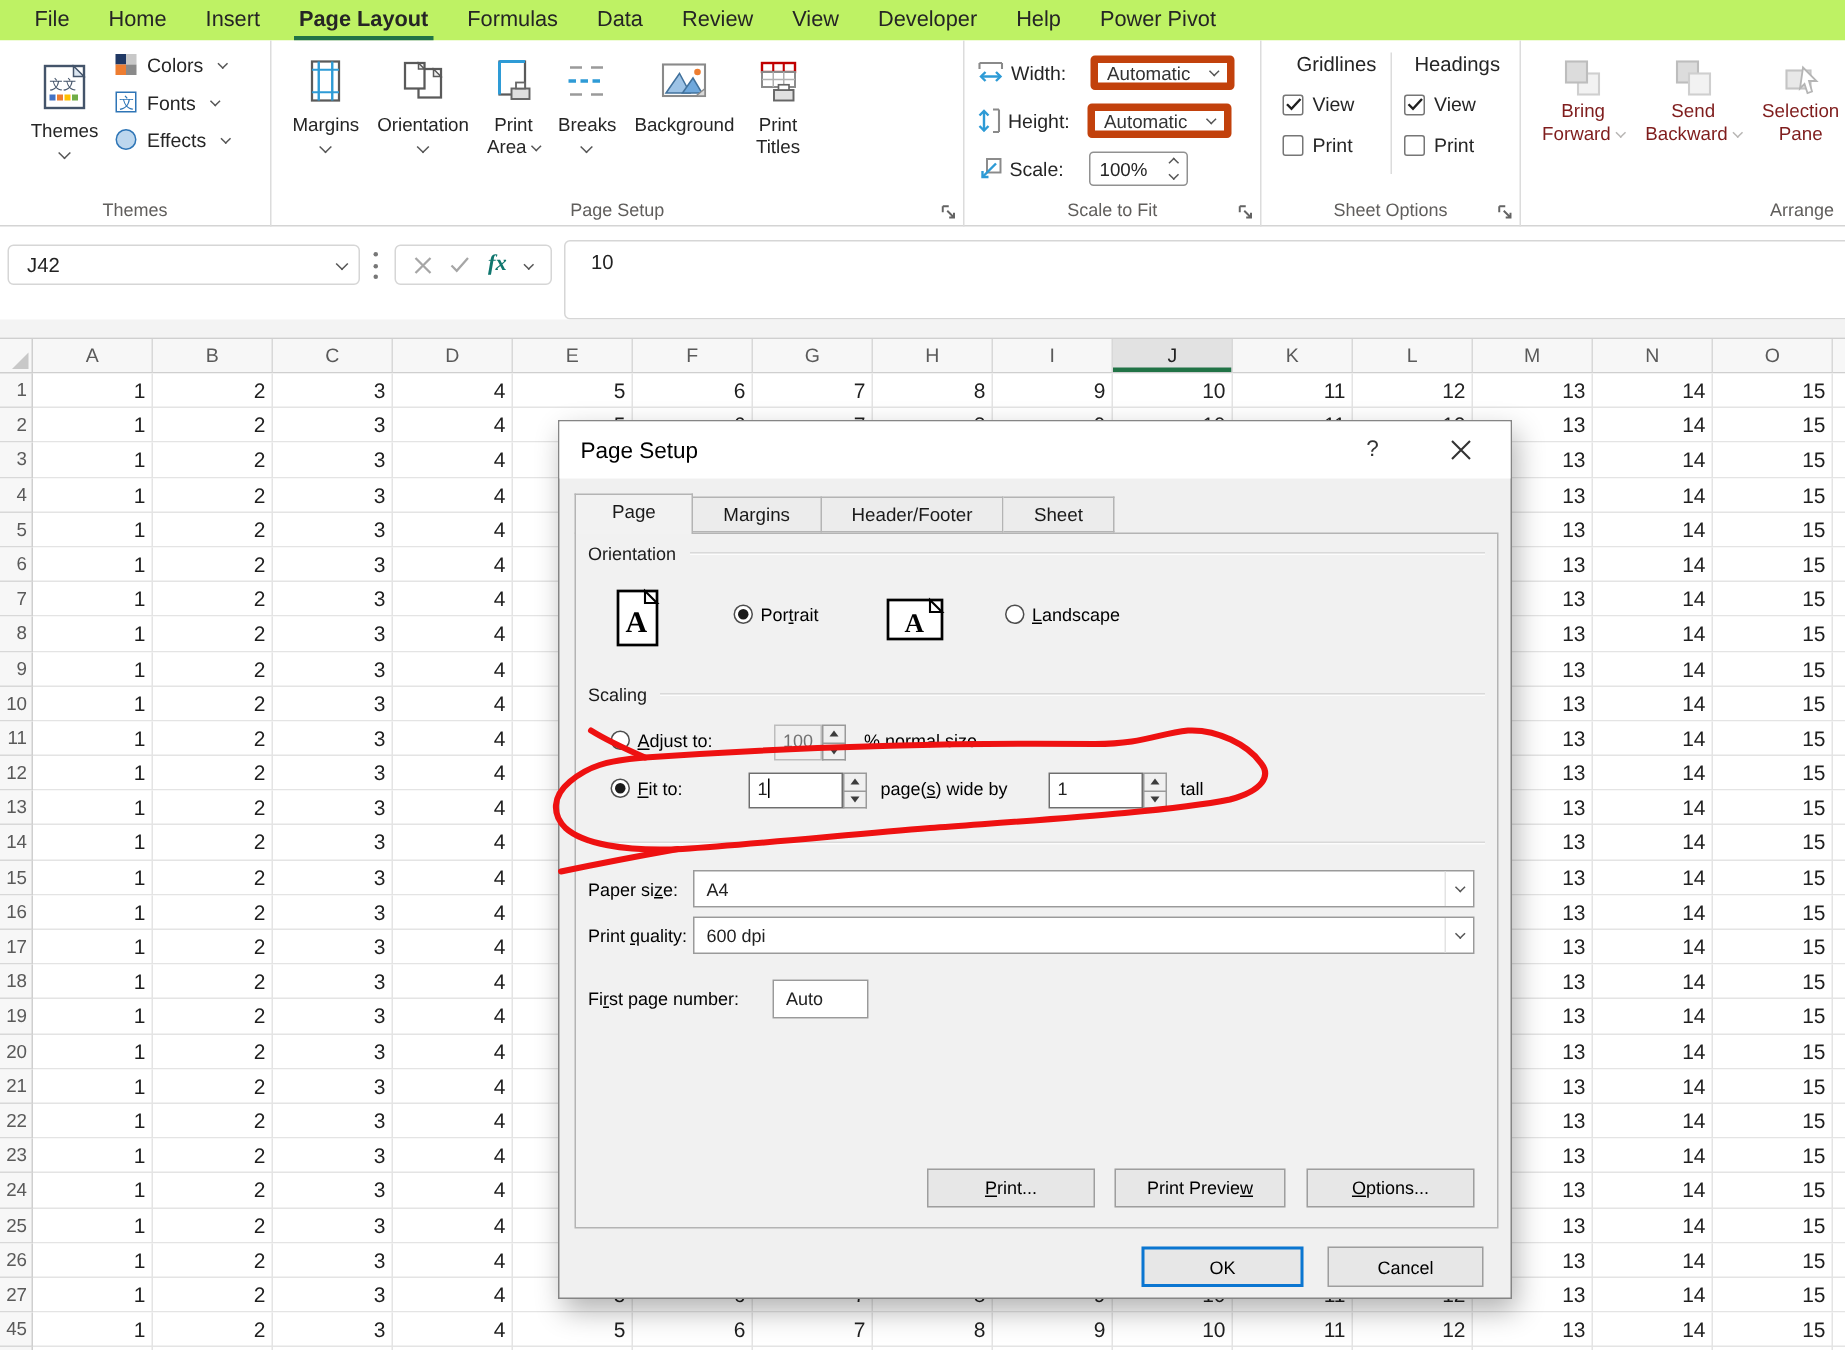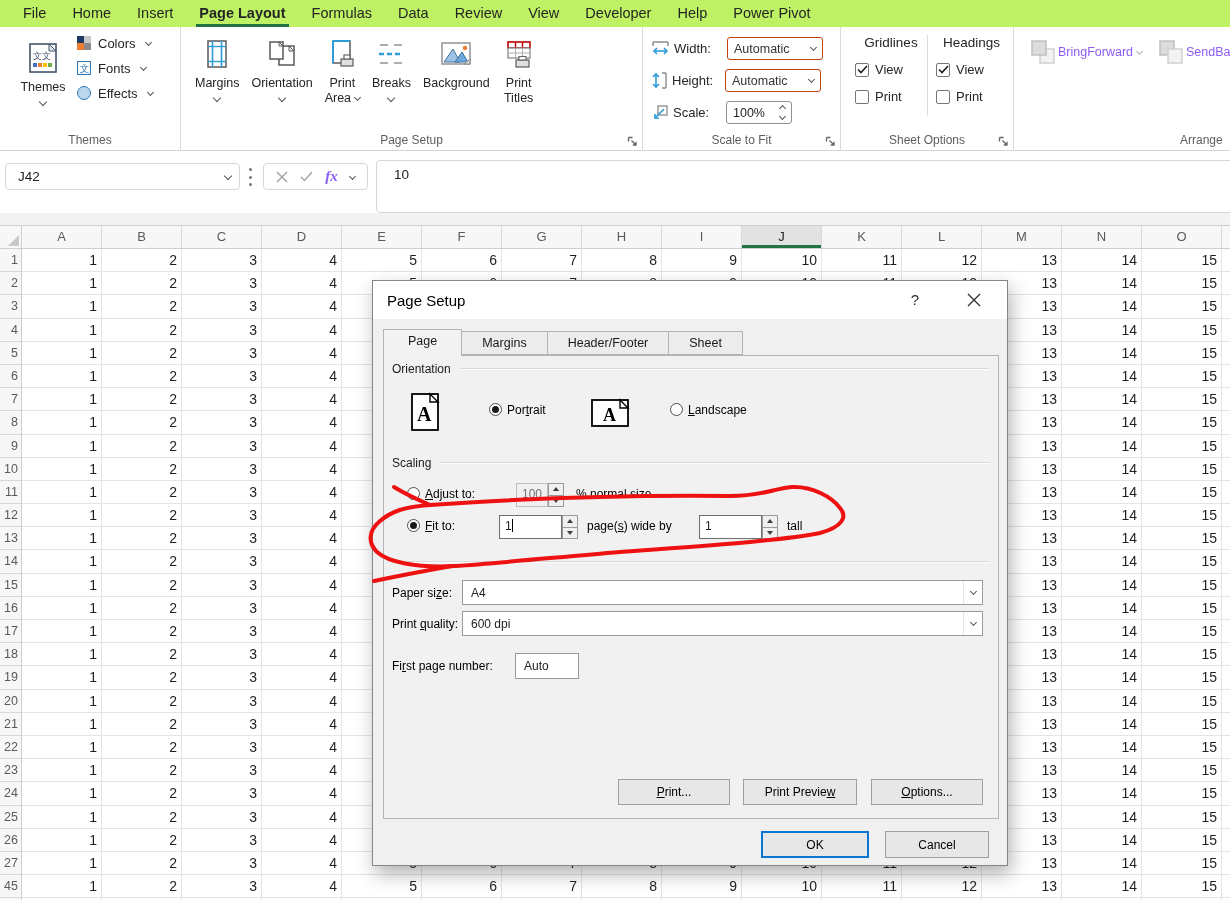--- a/index.html
+++ b/index.html
@@ -28,50 +28,50 @@
   #themes-big { position:absolute; left:14px; top:6px; width:58px; }
   #themes-stack { position:absolute; left:76px; top:8px; display:flex; flex-direction:column; gap:9px; }
   .stackbtn { display:flex; align-items:center; gap:6px; font-size:13px; color:#252525; white-space:nowrap; }
 
   .grp-pagesetup { left:181px; width:462px; }
   #ps-btns { position:absolute; left:8px; top:2px; display:flex; align-items:flex-start; }
   #ps-btns .bigbtn { padding:8px 6px 0 6px; }
 
   .grp-scaletofit { left:643px; width:198px; }
   .stf-row { position:absolute; left:9px; display:flex; align-items:center; gap:5px; font-size:13px; color:#252525; }
-  .combo { width:96px; height:23px; border:1px solid #c2410c; border-radius:3px; background:#fff; display:flex; align-items:center; padding:0 6px; font-size:12.5px; color:#333; }
+  .combo { width:96px; height:23px; border:5px solid #c2410c; border-radius:3px; background:#fff; display:flex; align-items:center; padding:0 6px; font-size:12.5px; color:#333; }
   .combo .chev { margin-left:auto; }
   .stf-lab { width:48px; }
   .rspin { width:66px; height:23px; border:1px solid #919191; border-radius:3px; background:#fff; display:flex; align-items:center; padding:0 6px; font-size:12.5px; }
   .rspin .arr { margin-left:auto; display:flex; flex-direction:column; gap:3px; }
   .rspin .chev { margin:0; width:5px; height:5px; }
   .chev.up { transform:rotate(-135deg); }
 
   .grp-sheetopts { left:841px; width:173px; }
   #so-cols { position:absolute; left:6px; top:8px; display:flex; }
   .socol { width:80px; padding-left:8px; }
   .socol + .socol { border-left:1px solid #dcdcdc; }
   .socol .ttl { font-size:13.5px; color:#252525; margin-bottom:12px;text-align:center; }
   .cbrow { display:flex; align-items:center; gap:6px; font-size:13px; color:#252525; margin-bottom:12px; }
   .cb { width:14px; height:14px; border:1px solid #767676; background:#fff; border-radius:2px; display:flex; align-items:center; justify-content:center; }
 
   .grp-arrange { left:1014px; width:220px; border-right:none; }
   #ar-btns { position:absolute; left:14px; top:4px; display:flex; gap:14px; }
-  .arbtn { display:flex; flex-direction:row; align-items:center; padding-top:6px; font-size:12.5px; color:#8b5cf6; }
+  .arbtn { display:flex; flex-direction:column; align-items:center; padding-top:6px; font-size:12.5px; color:#7f1d1d; }
   .arbtn .lbl { line-height:15px; white-space:nowrap; }
   .arbtn .chev { border-color:#b8b6b4; }
 
   
   #formula-bar { position:absolute; left:0; top:152px; width:1230px; height:61px; background:#fff; }
   #name-box { position:absolute; left:5px; top:11px; width:235px; height:27px; border:1px solid #d6d6d6; border-radius:4px; background:#fff; display:flex; align-items:center; padding:0 8px 0 12px; font-size:13.5px; color:#222; }
   #name-box .chev { margin-left:auto; }
   #fb-dots { position:absolute; left:248px; top:16px; width:4px; height:18px; display:flex; flex-direction:column; justify-content:space-between; align-items:center; }
   #fb-dots i { width:3px; height:3px; border-radius:50%; background:#777; }
   #fx-box { position:absolute; left:263px; top:11px; width:105px; height:27px; border:1px solid #d6d6d6; border-radius:4px; background:#fff; display:flex; align-items:center; justify-content:space-evenly; }
-  #fx-box .fx { font-family:"Liberation Serif", serif; font-style:italic; font-weight:700; font-size:15px; color:#8b5cf6; }
+  #fx-box .fx { font-family:"Liberation Serif", serif; font-style:italic; font-weight:700; font-size:15px; color:#0f766e; }
   #formula-input { position:absolute; left:376px; top:8px; width:860px; height:53px; border:1px solid #d6d6d6; border-radius:4px 0 0 4px; background:#fff; font-size:13.5px; color:#222; padding:6px 0 0 17px; }
 
   
   #grid { position:absolute; left:0; top:225px; width:1230px; height:675px; background:#fff; overflow:hidden; border-top:1px solid #cfcfcf; }
   #ghead { display:flex; height:23px; }
   .hcell { flex:0 0 80px; background:#f7f7f7; border-right:1px solid #d8d8d8; border-bottom:1px solid #cfcfcf; font-size:13px; color:#5a5a5a; text-align:center; line-height:22px; }
   .hcorner { flex:0 0 22px; background:#f7f7f7; border-right:1px solid #cfcfcf; border-bottom:1px solid #cfcfcf; position:relative; }
   .hcorner::after { content:""; position:absolute; right:2px; bottom:2px; border-style:solid; border-width:0 0 11px 11px; border-color:transparent transparent #c8c8c8 transparent; }
   .hcell.selhdr { background:#e2e2e2; color:#222; box-shadow:inset 0 -3px 0 #217346; }
   .grow { display:flex; height:23.2px; }

